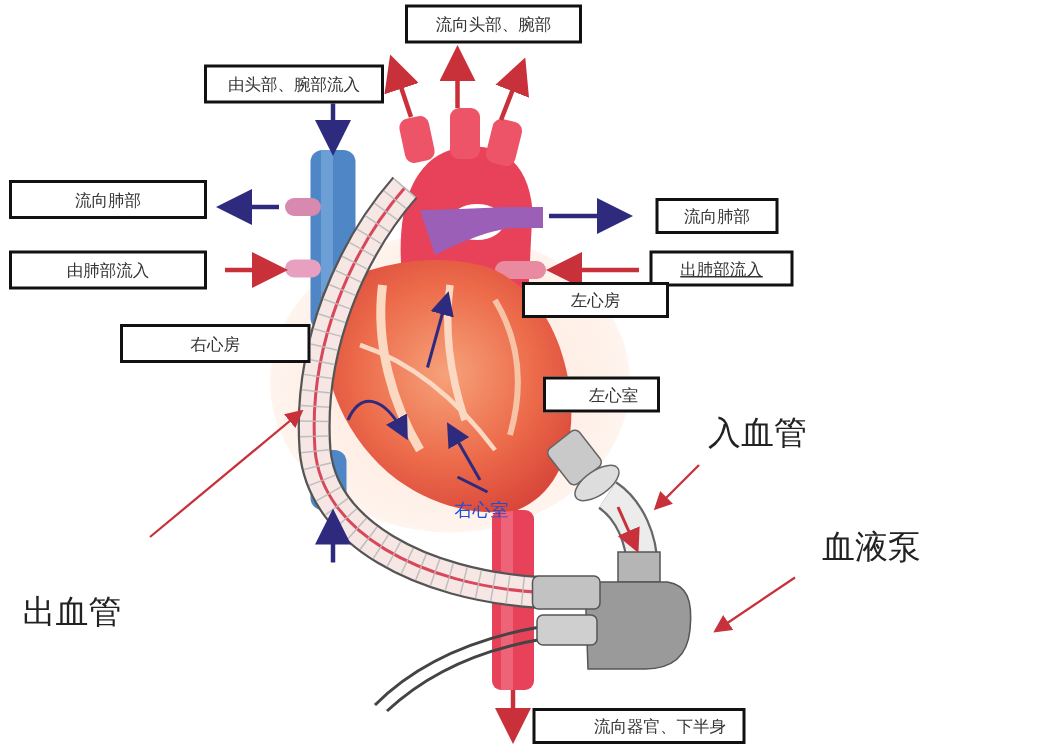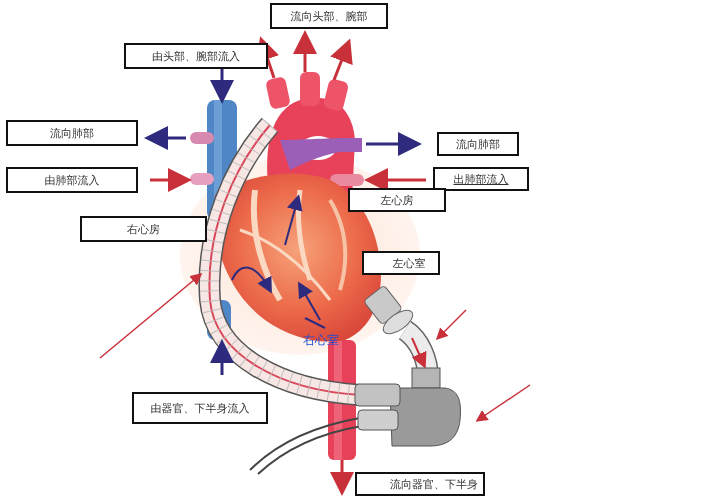--- a/index.html
+++ b/index.html
@@ -123,27 +123,29 @@
     </g>
 
     <g stroke="#c8303a" stroke-width="1.5">
       <line x1="100" y1="358" x2="200" y2="275" marker-end="url(#ahRed)"></line>
       <line x1="466" y1="310" x2="438" y2="338" marker-end="url(#ahRed)"></line>
       <line x1="530" y1="385" x2="478" y2="420" marker-end="url(#ahRed)"></line>
     </g>
   </svg>
 
   <div class="lbl" style="left:270px;top:3px;width:118px;height:26px;">流向头部、腕部</div>
-  <div class="lbl" style="left:124px;top:43px;width:144px;height:26px;">由头部、腕部流入</div>
+  <div class="lbl" style="left:136px;top:43px;width:120px;height:26px;">由头部、腕部流入</div>
   <div class="lbl" style="left:6px;top:120px;width:132px;height:26px;">流向肺部</div>
   <div class="lbl" style="left:6px;top:167px;width:132px;height:26px;">由肺部流入</div>
   <div class="lbl" style="left:80px;top:216px;width:127px;height:26px;">右心房</div>
   <div class="lbl" style="left:437px;top:132px;width:82px;height:24px;">流向肺部</div>
   <div class="lbl" style="left:433px;top:167px;width:96px;height:24px;text-decoration:underline;">出肺部流入</div>
   <div class="lbl" style="left:348px;top:188px;width:98px;height:24px;">左心房</div>
   <div class="lbl" style="left:362px;top:251px;width:78px;height:24px;padding-left:16px;">左心室</div>
-  <div class="lbl" style="left:132px;top:392px;width:136px;height:32px;">由器官、下半身流入</div>
-  <div class="lbl" style="left:355px;top:472px;width:130px;height:24px;padding-left:28px;">流向器官、下半身</div>
+  <div class="lbl" style="left:355px;top:472px;width:142px;height:24px;padding-left:28px;">流向器官、下半身</div>
 
   <div class="inner" style="left:303px;top:332px;">右心室</div>
 
+  <div class="big" style="left:472px;top:274px;">入血管</div>
+  <div class="big" style="left:548px;top:350px;">血液泵</div>
+  <div class="big" style="left:15px;top:393px;">出血管</div>
 
 </div>
 
 </body></html>

